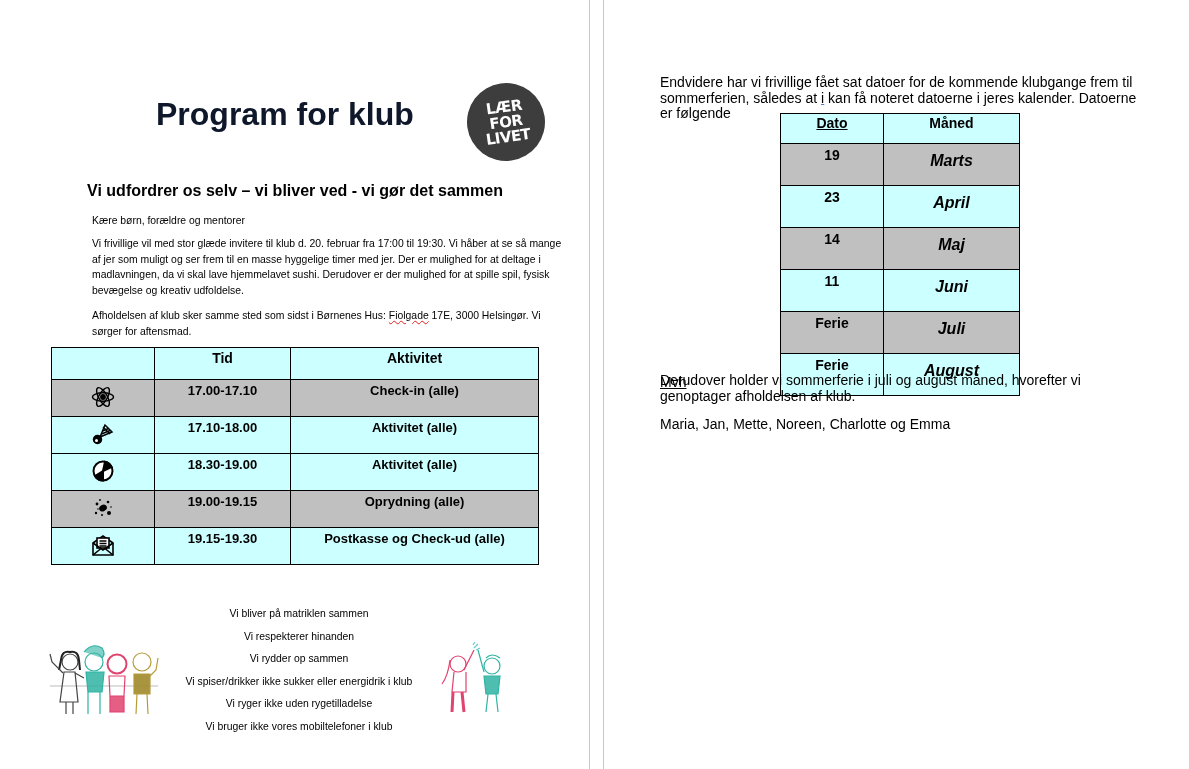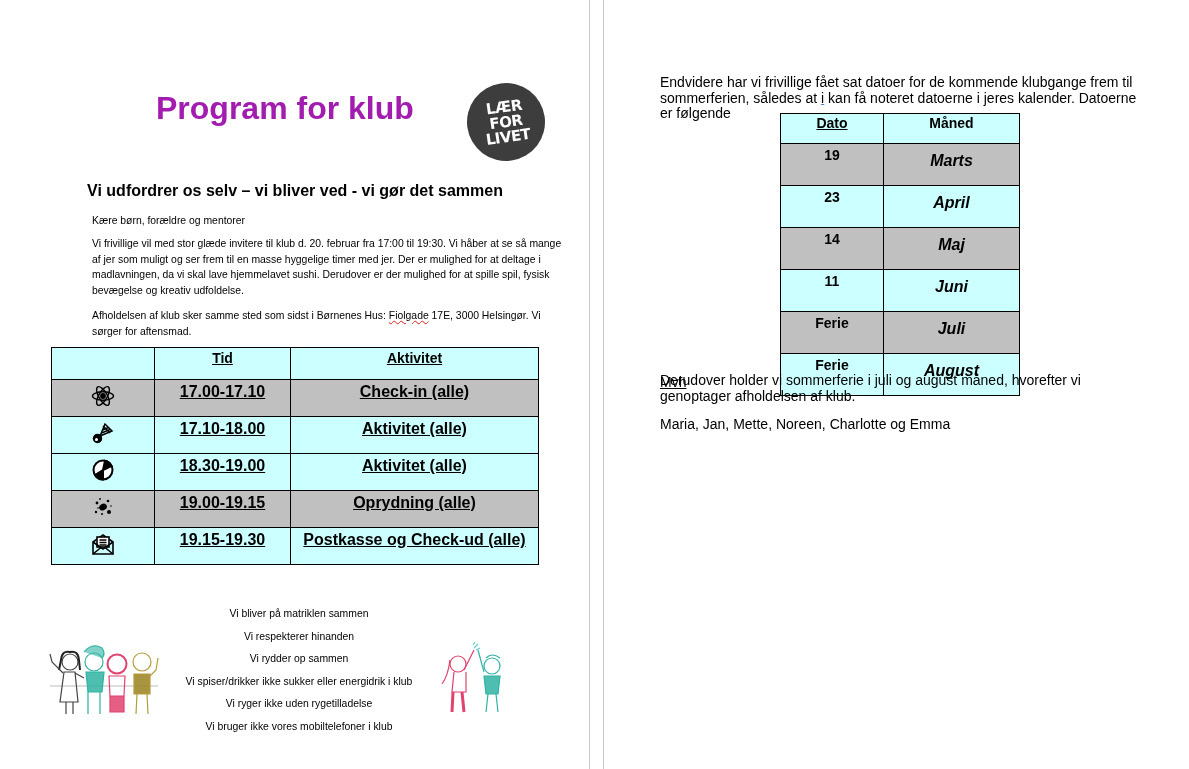--- a/index.html
+++ b/index.html
@@ -8,22 +8,22 @@
     background: #ffffff;
     font-family: "Liberation Sans", sans-serif;
     color: #000;
   }
   .page-edge { position: absolute; top: 0; bottom: 0; width: 1px; background: #c8c8c8; }
   .page { position: absolute; top: 0; height: 769px; }
   #page1 { left: 0; width: 589px; }
   #page2 { left: 604px; width: 585px; }
 
   .title {
-    position: absolute; left: 156px; top: 90px;
-    font-size: 32px; font-weight: bold; color: #a21caf; letter-spacing: 0px;
+    position: absolute; left: 156px; top: 96px;
+    font-size: 32px; font-weight: bold; color: #0f172a; letter-spacing: 0px;
   }
   .logo {
     position: absolute; left: 467px; top: 83px; width: 78px; height: 78px;
     border-radius: 50%; background: #3d3d3d;
     display: flex; flex-direction: column; align-items: center; justify-content: center;
     transform: rotate(-8deg);
   }
   .logo span {
     display: block; color: #fff; font-weight: bold; font-size: 15px; line-height: 15px;
     font-family: "DejaVu Sans", sans-serif; letter-spacing: -0.5px;
@@ -33,23 +33,23 @@
     font-size: 16px; font-weight: bold;
   }
   .body-text { position: absolute; left: 52px; width: 470px; font-size: 10.4px; line-height: 15.6px; margin-left: 40px; }
   .greet { top: 213px; }
   .p1 { top: 236px; }
   .p2 { top: 308px; }
   .squiggle { text-decoration: underline wavy #e02020; text-decoration-thickness: 1px; }
 
   table { border-collapse: collapse; position: absolute; }
   td, th { border: 1px solid #000; padding: 0; vertical-align: top; text-align: center; }
-  .sched { left: 51px; top: 347px; width: 488px; text-decoration: underline; }
+  .sched { left: 51px; top: 347px; width: 488px; }
   .sched th { height: 29px; font-size: 14px; font-weight: bold; padding-top: 2px; }
-  .sched td { height: 33px; font-size: 16px; font-weight: bold; padding-top: 3px; }
+  .sched td { height: 33px; font-size: 13px; font-weight: bold; padding-top: 3px; }
   .sched .c1 { width: 102px; }
   .sched .c2 { width: 135px; }
   .sched td.icon-cell { vertical-align: middle; padding-top: 0; }
   .cyan { background: #ccffff; }
   .grey { background: #c0c0c0; }
   .icon { display: inline-block; width: 24px; height: 24px; }
 
   .rules { position: absolute; left: 176px; width: 246px; top: 606px; text-align: center; font-size: 10.4px; }
   .rules div { height: 22.6px; line-height: 15px; }
 

